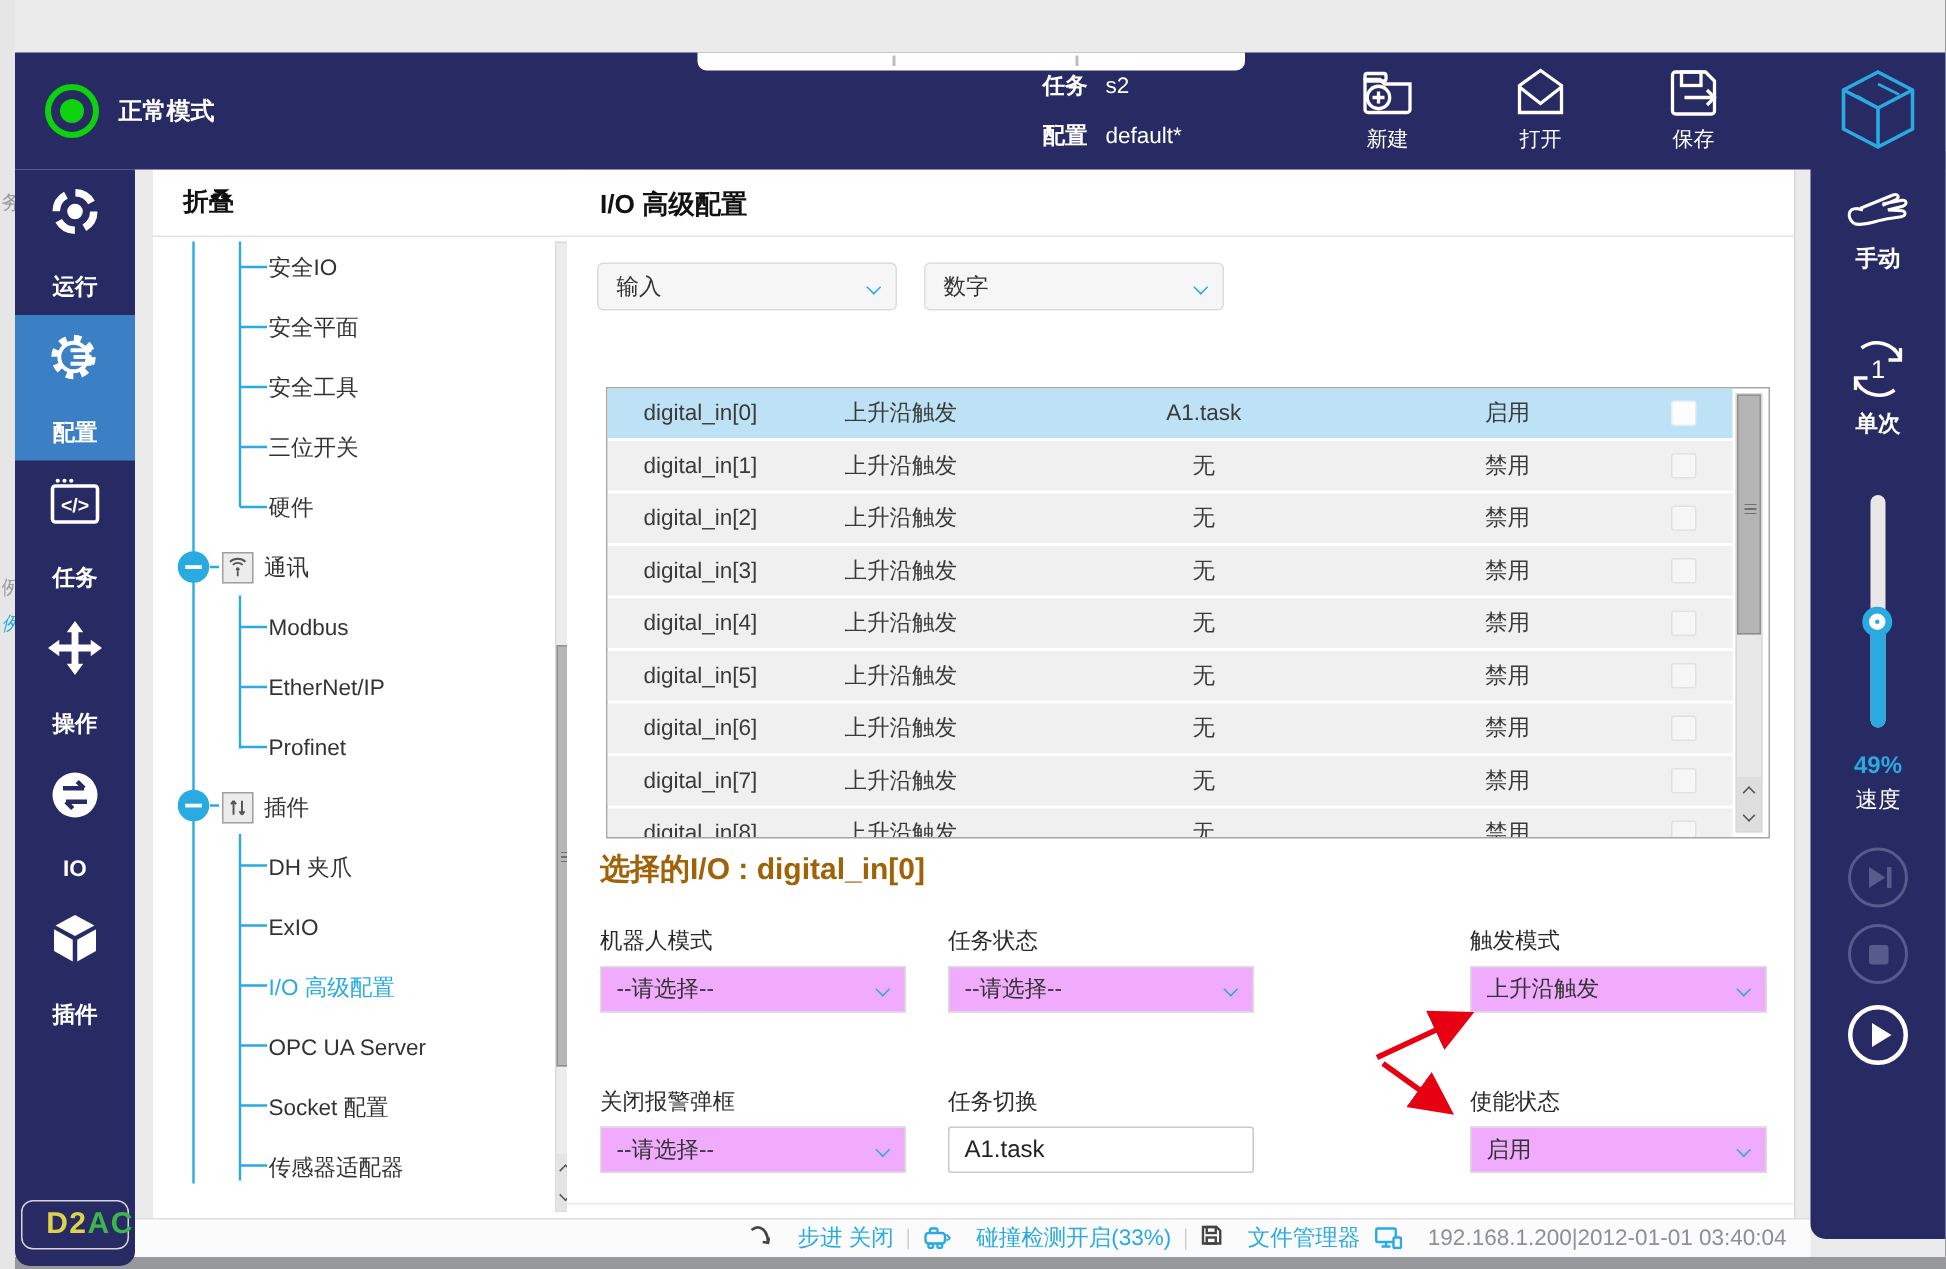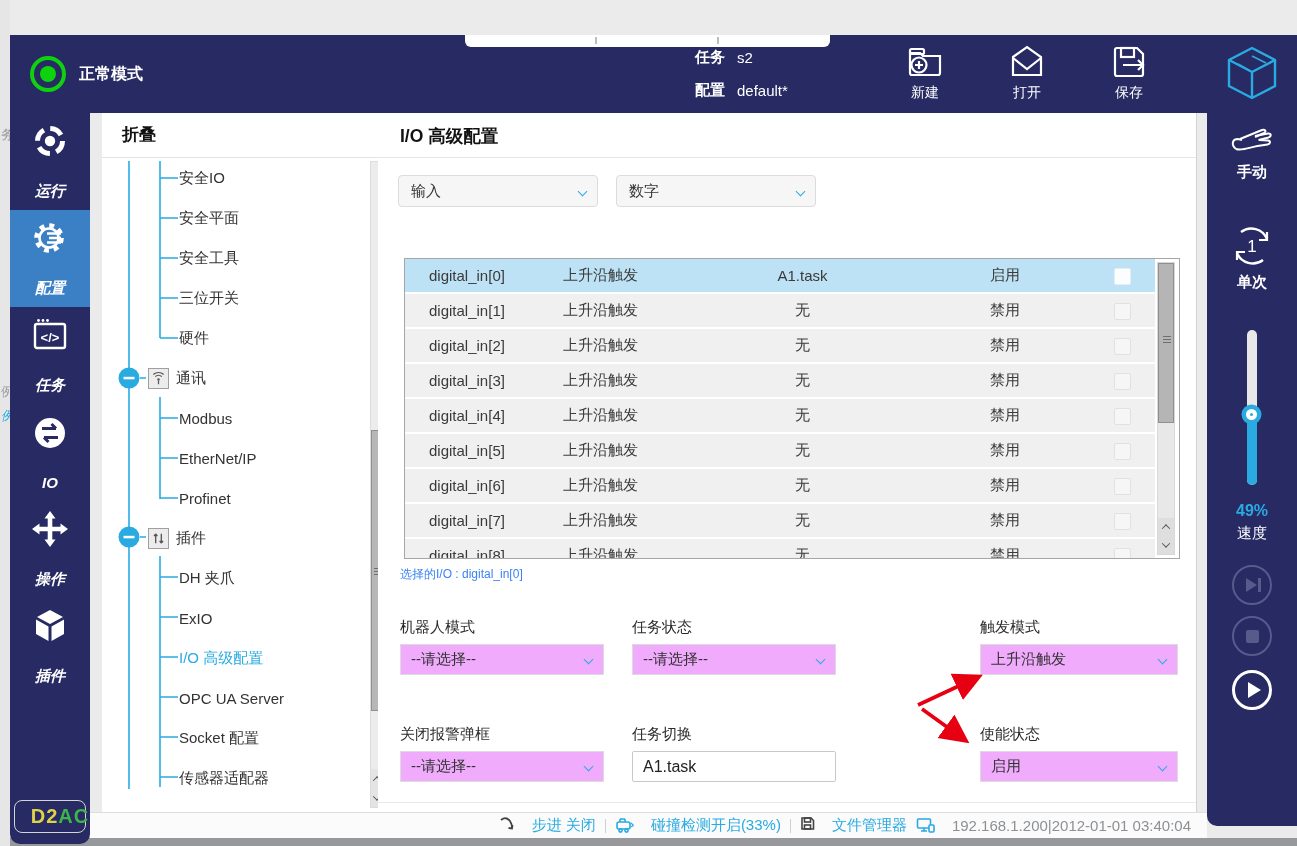--- a/index.html
+++ b/index.html
@@ -43,21 +43,21 @@
   .hbtn { display:flex; flex-direction:column; align-items:center; width:60px; cursor:pointer; }
   .hbtn svg { width:38px; height:38px; }
   .hbtn .hlabel { color:#fff; font-size:14px; margin-top:3px; }
   .brand-logo { position:absolute; left:1213px; top:9px; width:58px; height:58px; }
 
   
   .sidebar { left:10px; top:113px; width:80px; height:731px; background:#272a63; border-radius:0 0 10px 10px; z-index:3; }
   .side-item { position:relative; width:80px; height:97px; display:flex; flex-direction:column; align-items:center; justify-content:center; cursor:pointer; }
   .side-item.active { background:#3b7fc4; }
   .side-item svg { width:38px; height:38px; }
-  .side-label { color:#fff; font-size:15px; font-weight:bold; margin-top:22px;font-style:italic; }
+  .side-label { color:#fff; font-size:15px; font-weight:bold; margin-top:22px; }
   .d2ac { position:absolute; left:4px; bottom:11px; width:72px; height:33px; border:1.5px solid #d5d5d5; border-radius:8px;
     display:flex; align-items:center; justify-content:center; font-size:20px; font-weight:bold; letter-spacing:1px; }
   .d2ac .p1 { color:#ddd24a;margin-left:20px; } .d2ac .p2 { color:#3cb54a; }
 
   
   .tree-panel { left:90px; top:113px; width:288px; height:699px; background:#fff; border-right:1px solid #cfcfcf; z-index:2; overflow:hidden;margin-left:12px; }
   .tree-header { position:absolute; left:20px; top:10px; font-size:17px; font-weight:bold; color:#111; }
   .tree-divider { position:absolute; left:0; top:44px; width:100%; height:1px; background:#e3e3e3; }
   .tree-lines { position:absolute; left:0; top:0; }
   .tree-item { position:absolute; left:77px; top:calc(53px + var(--i)*40px); height:24px; display:flex; align-items:center; gap:7px; cursor:pointer; }
@@ -100,21 +100,21 @@
     align-items:center; font-size:15px; color:#3a3a3a; cursor:pointer; }
   .trow.selected { background:#bee2f5; }
   .tc.c0 { padding-left:24px; } .tc.c1 { padding-left:8px; }
   .tc.c2,.tc.c3,.tc.c4 { text-align:center; }
   .iobox { display:inline-block; width:17px; height:17px; background:#f6f6f6; border:1px solid #e1e1e1; border-radius:2px; vertical-align:middle; }
   .trow.selected .iobox { background:#fbfdfe; border-color:#e7edf1; }
   .tbl-scroll { position:absolute; right:4px; top:3px; bottom:3px; width:18px; background:#e8e8e8; border:1px solid #d8d8d8; }
   .tbl-thumb { position:absolute; left:0; top:0; width:16px; height:160px; background:#b5b5b5; border:1px solid #8f8f8f; }
   .tbl-thumb .grip { top:72px; left:4px; }
   .tbl-scroll .sc-btn { width:16px; height:18px; background:#dedede; }
-  .sel-io-label { position:absolute; left:22px; top:453px; font-size:12px; font-weight:normal; color:#3b82f6; }
+  .sel-io-label { position:absolute; left:22px; top:453px; font-size:20px; font-weight:bold; color:#a16207; }
   .ffield { position:absolute; width:204px; }
   .flabel { font-size:15px; color:#2b2b2b; margin-bottom:7px; }
   .fselect { position:relative; height:31px; background:#f0abfc; border:1px solid #dcdcdc; border-radius:0;
     display:flex; align-items:center; padding:0 10px; font-size:15px; color:#333; cursor:pointer; }
   .fselect .sel-chev { position:absolute; right:11px; top:11px; width:7px; height:7px;
     border-right:1.8px solid #29abe2; border-bottom:1.8px solid #29abe2; transform:rotate(45deg); }
   .finput { height:31px; background:#fff; border:1px solid #c9c9c9; border-radius:2px; display:flex; align-items:center;
     padding:0 10px; font-size:16px; color:#222; }
   .f-robot { left:22px; top:505px; } .f-task-state { left:254px; top:505px; } .f-trigger { left:602px; top:505px; width:198px; }
   .f-alarm { left:22px; top:612px; } .f-switch { left:254px; top:612px; } .f-enable { left:602px; top:612px; width:198px; }
@@ -236,32 +236,32 @@
         <circle cx="7.5" cy="4.5" r="1.4" fill="#fff" stroke="none"></circle>
           <circle cx="12" cy="4.5" r="1.4" fill="#fff" stroke="none"></circle>
           <circle cx="16.5" cy="4.5" r="1.4" fill="#fff" stroke="none"></circle>
         <rect x="4" y="8" width="30" height="24" rx="2" stroke-width="2.4"></rect>
         <text x="19" y="25.5" text-anchor="middle" font-size="13" fill="#fff" stroke="none" font-weight="bold">&lt;/&gt;</text>
       </svg>
       <span class="side-label">任务</span>
     </div>
     <div class="side-item">
       <svg viewBox="0 0 38 38">
+        <path d="M19 8 V30 M8 19 H30" stroke="#fff" stroke-width="4.6"></path>
+        <path d="M19 1 L13.5 8.5 H24.5 Z M19 37 L13.5 29.5 H24.5 Z M1 19 L8.5 13.5 V24.5 Z M37 19 L29.5 13.5 V24.5 Z" fill="#fff"></path>
+      </svg>
+      <span class="side-label">操作</span>
+    </div>
+    <div class="side-item">
+      <svg viewBox="0 0 38 38">
         <circle cx="19" cy="19" r="15" fill="#fff"></circle>
         <path d="M11 14.5 H25 M25 14.5 L20.5 10" stroke="#272a63" stroke-width="3" fill="none"></path>
         <path d="M27 23.5 H13 M13 23.5 L17.5 28" stroke="#272a63" stroke-width="3" fill="none"></path>
       </svg>
       <span class="side-label">IO</span>
-    </div>
-    <div class="side-item">
-      <svg viewBox="0 0 38 38">
-        <path d="M19 8 V30 M8 19 H30" stroke="#fff" stroke-width="4.6"></path>
-        <path d="M19 1 L13.5 8.5 H24.5 Z M19 37 L13.5 29.5 H24.5 Z M1 19 L8.5 13.5 V24.5 Z M37 19 L29.5 13.5 V24.5 Z" fill="#fff"></path>
-      </svg>
-      <span class="side-label">操作</span>
     </div>
     <div class="side-item">
       <svg viewBox="0 0 38 38" fill="#fff">
         <path d="M19 3 L32 10 L19 17 L6 10 Z"></path>
         <path d="M5 12.5 L17.5 19.5 V34 L5 27 Z"></path>
         <path d="M33 12.5 L20.5 19.5 V34 L33 27 Z"></path>
       </svg>
       <span class="side-label">插件</span>
     </div>
     <div class="d2ac">

